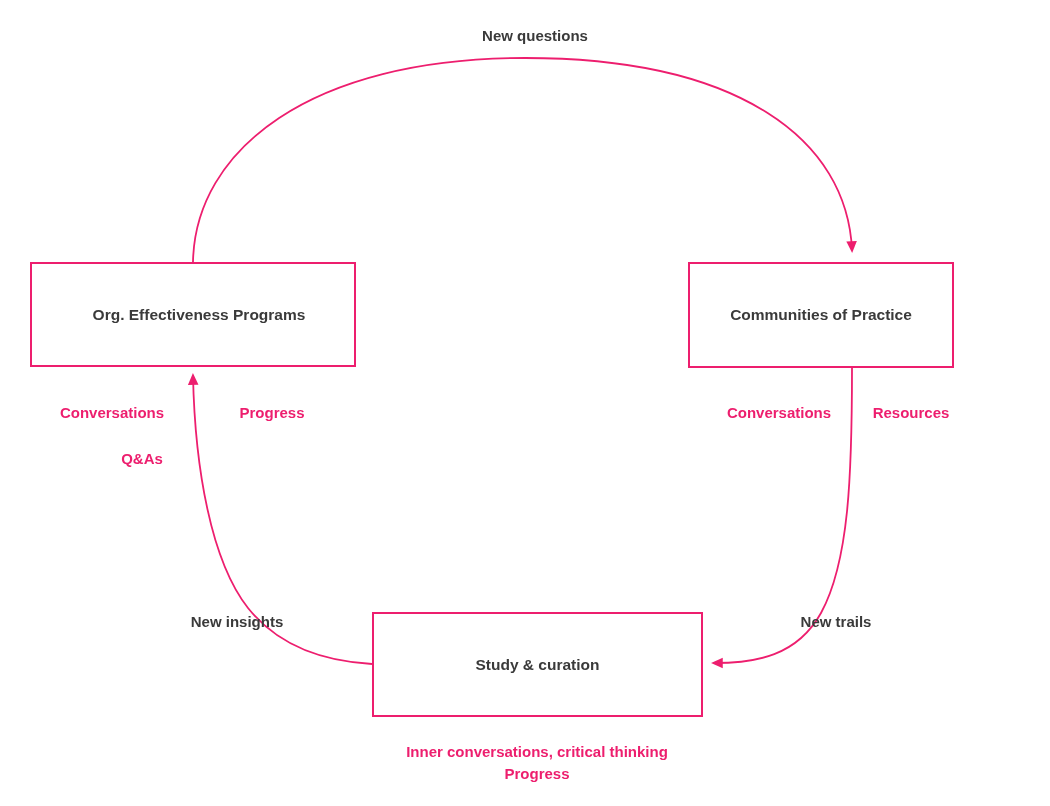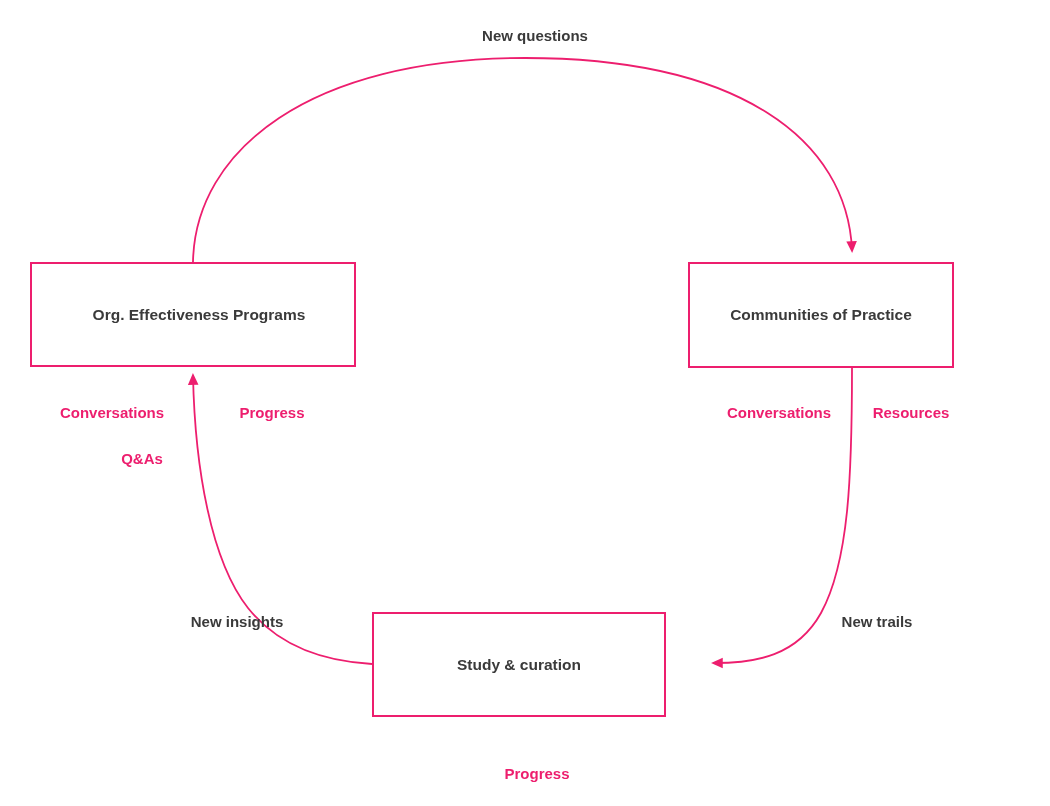--- a/index.html
+++ b/index.html
@@ -40,38 +40,38 @@
     display: flex;
     align-items: center;
     justify-content: center;
     text-align: center;
     font-size: 15.5px;
     font-weight: 700;
     color: var(--text-dark, #3A3A3A);
   }
   #node-org   { left: 30px;  top: 262px; width: 326px; height: 105px; padding-left: 12px; }
   #node-cop   { left: 688px; top: 262px; width: 266px; height: 106px; }
-  #node-study { left: 372px; top: 612px; width: 294px; height: 105px; }
+  #node-study { left: 372px; top: 612px; width: 331px; height: 105px; }
   .label {
     position: absolute;
     transform: translate(-50%, -50%);
     font-size: 15px;
     font-weight: 700;
     white-space: nowrap;
   }
   .label.dark { color: var(--text-dark, #3A3A3A); }
   .label.pink { color: var(--accent, #ED1E6E); }
   #label-new-questions    { left: 535px; top: 35px; }
   #label-org-conversations{ left: 112px; top: 412px; }
   #label-org-progress     { left: 260px; top: 412px; padding-left: 24px; }
   #label-org-qas          { left: 142px; top: 458px; }
   #label-cop-conversations{ left: 779px; top: 412px; }
   #label-cop-resources    { left: 911px; top: 412px; text-align: right; }
   #label-new-insights     { left: 193px; top: 621px; margin-left: 44px; }
-  #label-new-trails       { left: 877px; top: 621px; }
+  #label-new-trails       { left: 836px; top: 621px; }
   #label-study-line1      { left: 537px; top: 751px; }
   #label-study-line2      { left: 537px; top: 773px; }
 </style>
 </head>
 <body>
 
 <div id="canvas">
 
   <svg id="edges-svg" viewBox="0 0 1050 806" xmlns="http://www.w3.org/2000/svg">
     <defs>
@@ -108,16 +108,17 @@
   <div class="label pink" id="label-org-conversations">Conversations</div>
 
   <div class="label pink" id="label-org-progress">Progress</div>
 
   <div class="label pink" id="label-org-qas">Q&amp;As</div>
 
   <div class="label pink" id="label-cop-conversations">Conversations</div>
 
   <div class="label pink" id="label-cop-resources">Resources</div>
 
+  <div class="label pink" id="label-study-line1">Inner conversations, critical thinking</div>
 
   <div class="label pink" id="label-study-line2">Progress</div>
 
 </div>
 
 </body></html>

